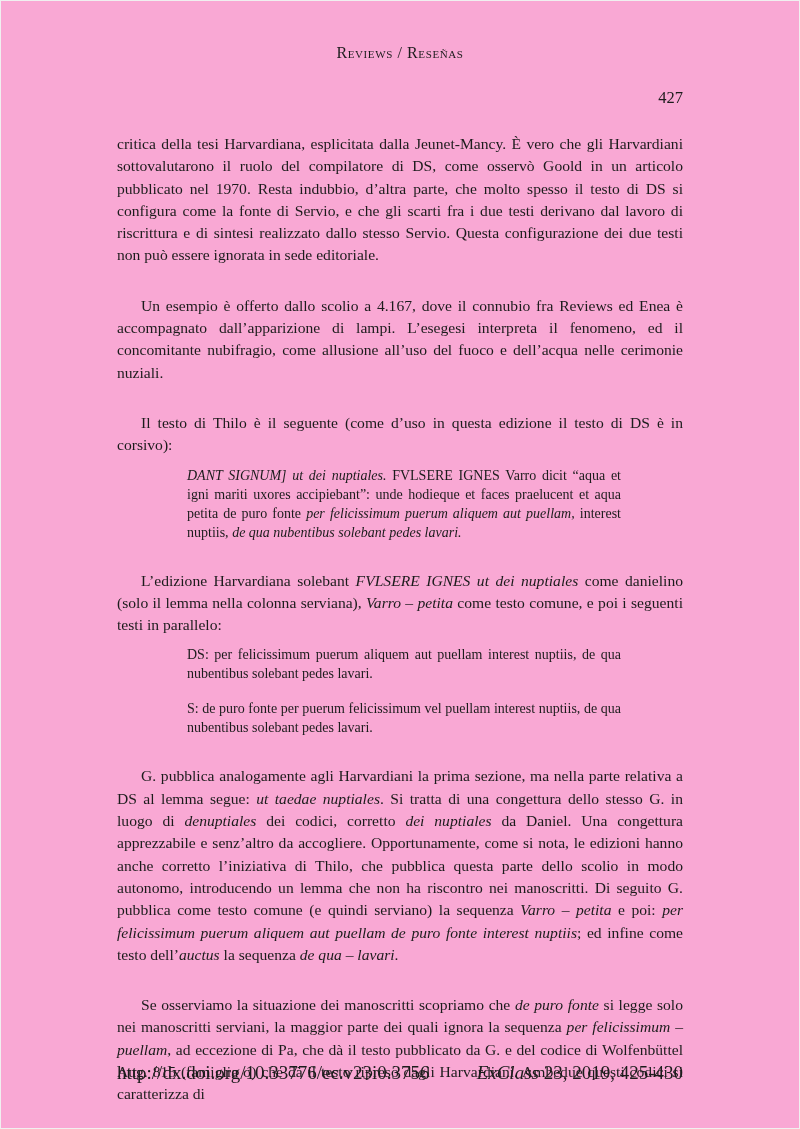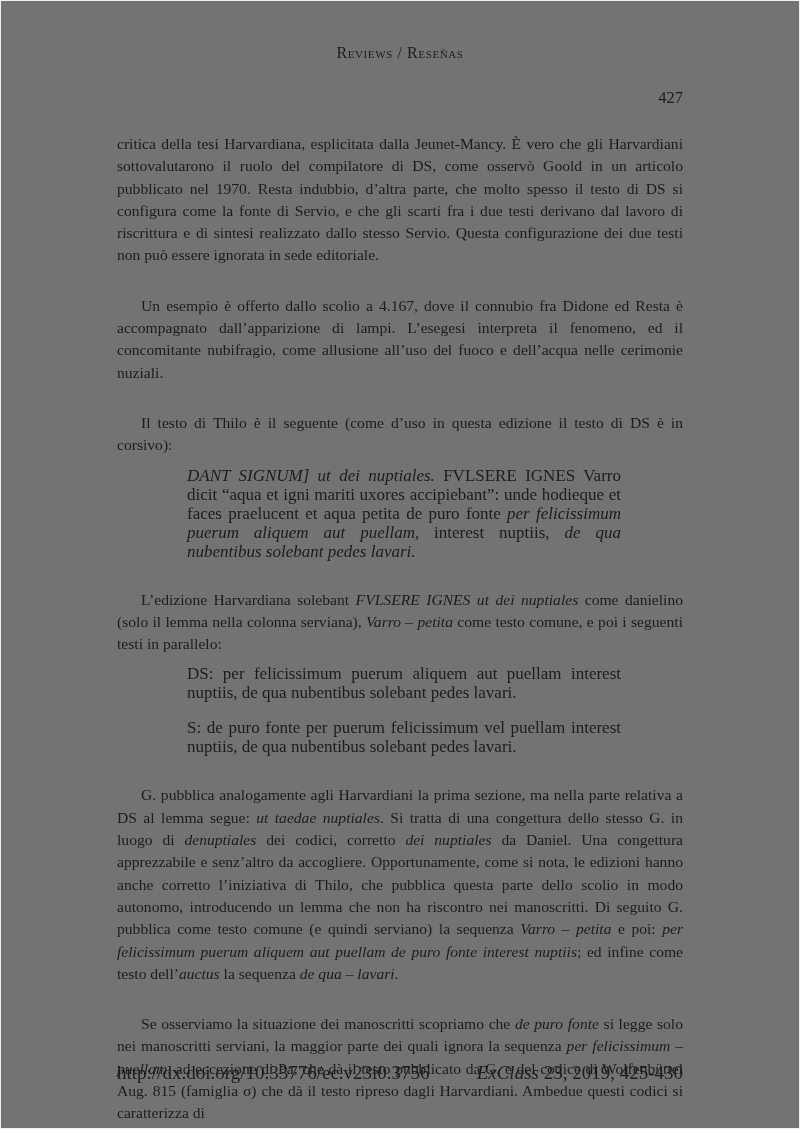--- a/index.html
+++ b/index.html
@@ -2,21 +2,21 @@
 <html><head>
 <meta charset="utf-8">
 <style>
   * { margin: 0; padding: 0; box-sizing: border-box; }
   html, body { background: #ffffff; }
   .page {
     position: relative;
     width: 800px;
     height: 1129px;
     margin: 0 auto;
-    background: #737373;
+    background: #f9a8d4;
     font-family: "Liberation Serif", serif;
     color: #1c1c1c;
     box-shadow: inset 0 0 0 1px #f0f0f0;
     overflow: hidden;
   }
   .page-header {
     position: absolute;
     top: 44px;
     left: 117px;
     width: 566px;
@@ -41,21 +41,21 @@
     width: 566px;
     font-size: 15.6px;
     line-height: 22.3px;
     text-align: justify;
   }
   p.body { text-indent: 24px; margin-top: 28px; }
   p.body.no-indent { text-indent: 0; }
   p.quote {
     margin: 9px 0 9px 70px;
     width: 434px;
-    font-size: 17px;
+    font-size: 14px;
     line-height: 19px;
     text-align: justify;
     text-indent: 0;
   }
   p.quote.tight-top { margin-top: 16px; }
   p.quote.tight-bottom { margin-bottom: 16px; }
   .it { font-style: italic; }
   .page-footer {
     position: absolute;
     left: 117px;
@@ -71,21 +71,21 @@
 
 <div class="page">
 
   <header class="page-header">
     <span class="running-title">Reviews / Reseñas</span>
     <span class="page-number">427</span>
   </header>
 
   <main class="page-body">
     <p class="body no-indent"><span>critica della tesi Harvardiana, esplicitata dalla Jeunet-Mancy. È vero che gli Harvardiani sottovalutarono il ruolo del compilatore di DS, come osservò Goold in un articolo pubblicato nel 1970. Resta indubbio, d’altra parte, che molto spesso il testo di DS si configura come la fonte di Servio, e che gli scarti fra i due testi derivano dal lavoro di riscrittura e di sintesi realizzato dallo stesso Servio. Questa configurazione dei due testi non può essere ignorata in sede editoriale.</span></p>
-    <p class="body"><span>Un esempio è offerto dallo scolio a 4.167, dove il connubio fra Didone ed Resta è accompagnato dall’apparizione di lampi. L’esegesi interpreta il fenomeno, ed il concomitante nubifragio, come allusione all’uso del fuoco e dell’acqua nelle cerimonie nuziali.</span></p>
+    <p class="body"><span>Un esempio è offerto dallo scolio a 4.167, dove il connubio fra Reviews ed Enea è accompagnato dall’apparizione di lampi. L’esegesi interpreta il fenomeno, ed il concomitante nubifragio, come allusione all’uso del fuoco e dell’acqua nelle cerimonie nuziali.</span></p>
     <p class="body"><span>Il testo di Thilo è il seguente (come d’uso in questa edizione il testo di DS è in corsivo):</span></p>
     <p class="quote"><span class="it">DANT SIGNUM] ut dei nuptiales.</span><span> FVLSERE IGNES Varro dicit “aqua et igni mariti uxores accipiebant”: unde hodieque et faces praelucent et aqua petita de puro fonte </span><span class="it">per felicissimum puerum aliquem aut puellam,</span><span> interest nuptiis, </span><span class="it">de qua nubentibus solebant pedes lavari.</span></p>
     <p class="body"><span>L’edizione Harvardiana solebant </span><span class="it">FVLSERE IGNES ut dei nuptiales</span><span> come danielino (solo il lemma nella colonna serviana), </span><span class="it">Varro – petita</span><span> come testo comune, e poi i seguenti testi in parallelo:</span></p>
     <p class="quote tight-bottom"><span>DS: per felicissimum puerum aliquem aut puellam interest nuptiis, de qua nubentibus solebant pedes lavari.</span></p>
     <p class="quote tight-top"><span>S: de puro fonte per puerum felicissimum vel puellam interest nuptiis, de qua nubentibus solebant pedes lavari.</span></p>
     <p class="body"><span>G. pubblica analogamente agli Harvardiani la prima sezione, ma nella parte relativa a DS al lemma segue: </span><span class="it">ut taedae nuptiales</span><span>. Si tratta di una congettura dello stesso G. in luogo di </span><span class="it">denuptiales</span><span> dei codici, corretto </span><span class="it">dei nuptiales</span><span> da Daniel. Una congettura apprezzabile e senz’altro da accogliere. Opportunamente, come si nota, le edizioni hanno anche corretto l’iniziativa di Thilo, che pubblica questa parte dello scolio in modo autonomo, introducendo un lemma che non ha riscontro nei manoscritti. Di seguito G. pubblica come testo comune (e quindi serviano) la sequenza </span><span class="it">Varro – petita</span><span> e poi: </span><span class="it">per felicissimum puerum aliquem aut puellam de puro fonte interest nuptiis</span><span>; ed infine come testo dell’</span><span class="it">auctus</span><span> la sequenza </span><span class="it">de qua – lavari</span><span>.</span></p>
     <p class="body"><span>Se osserviamo la situazione dei manoscritti scopriamo che </span><span class="it">de puro fonte</span><span> si legge solo nei manoscritti serviani, la maggior parte dei quali ignora la sequenza </span><span class="it">per felicissimum – puellam</span><span>, ad eccezione di Pa, che dà il testo pubblicato da G. e del codice di Wolfenbüttel Aug. 815 (famiglia σ) che dà il testo ripreso dagli Harvardiani. Ambedue questi codici si caratterizza di</span></p>
   </main>
 
   <footer class="page-footer">

